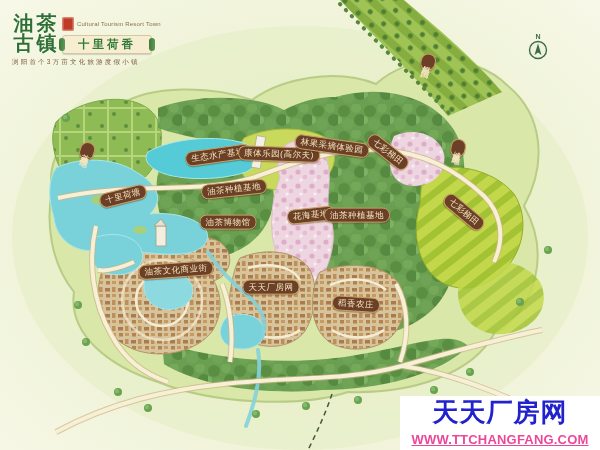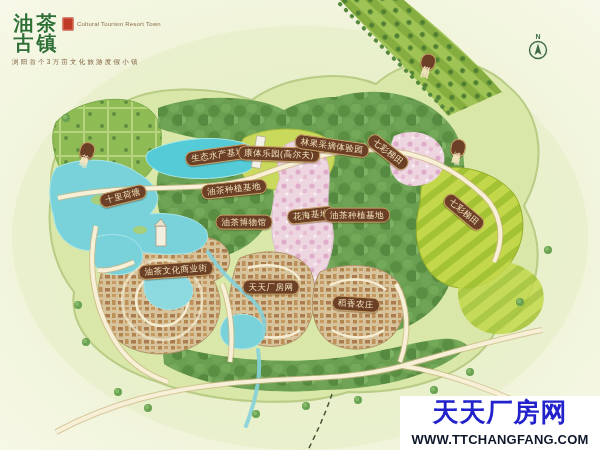--- a/index.html
+++ b/index.html
@@ -202,49 +202,54 @@
 
   <div id="labels">
       <div class="plabel" style="left: 218px; top: 155px; transform: translate(-50%, -50%) rotate(-8deg);">生态水产基地</div>
       <div class="plabel" style="left: 279px; top: 154px; transform: translate(-50%, -50%) rotate(2deg);">康体乐园(高尔夫)</div>
       <div class="plabel" style="left: 332px; top: 146px; transform: translate(-50%, -50%) rotate(8deg);">林果采摘体验园</div>
       <div class="plabel" style="left: 388px; top: 152px; transform: translate(-50%, -50%) rotate(38deg);">七彩梯田</div>
       <div class="plabel v" style="left: 428px; top: 62px; transform: translate(-50%, -50%) rotate(16deg);">鲜果采摘园</div>
       <div class="plabel v" style="left: 87px; top: 151px; transform: translate(-50%, -50%) rotate(18deg);">苗木种植基地</div>
       <div class="plabel" style="left: 123px; top: 196px; transform: translate(-50%, -50%) rotate(-14deg);">十里荷塘</div>
       <div class="plabel" style="left: 234px; top: 189px; transform: translate(-50%, -50%) rotate(-6deg);">油茶种植基地</div>
-      <div class="plabel" style="left: 244px; top: 222px; transform: translate(-50%, -50%) rotate(0deg);">油茶博物馆</div>
+      <div class="plabel" style="left: 228px; top: 222px; transform: translate(-50%, -50%) rotate(0deg);">油茶博物馆</div>
       <div class="plabel" style="left: 311px; top: 215px; transform: translate(-50%, -50%) rotate(-6deg);">花海基地</div>
       <div class="plabel" style="left: 357px; top: 215px; transform: translate(-50%, -50%) rotate(0deg);">油茶种植基地</div>
       <div class="plabel v" style="left: 458px; top: 148px; transform: translate(-50%, -50%) rotate(12deg);">健康养生基地</div>
       <div class="plabel" style="left: 464px; top: 212px; transform: translate(-50%, -50%) rotate(40deg);">七彩梯田</div>
       <div class="plabel" style="left: 176px; top: 270px; transform: translate(-50%, -50%) rotate(-4deg);">油茶文化商业街</div>
       <div class="plabel" style="left: 271px; top: 287px; transform: translate(-50%, -50%) rotate(0deg);">天天厂房网</div>
       <div class="plabel" style="left: 356px; top: 304px; transform: translate(-50%, -50%) rotate(4deg);">稻香农庄</div>
     </div>
 
   <div class="logo">
     <div class="brand">
       <span>油</span>
       <span>茶</span>
       <span>古</span>
       <span>镇</span>
     </div>
     <div class="logo-tr">
       <span class="seal"></span><span class="sub-en">Cultural Tourism Resort Town</span>
+      <div class="banner">
+        <span class="curl l"></span>
+        <span class="banner-text">十里荷香</span>
+        <span class="curl r"></span>
+      </div>
     </div>
     <div class="tagline">浏阳首个3万亩文化旅游度假小镇</div>
   </div>
 
   <div class="compass">
     <div class="compass-n">N</div>
     <svg width="20" height="20" viewBox="0 0 20 20" style="display:block;margin:0 auto;">
       <circle cx="10" cy="10" r="8.5" fill="#eef3de" stroke="#3e6b46" stroke-width="1.4"></circle>
       <path d="M10,3.5 L13.5,15 L10,12.6 L6.5,15 Z" fill="#3e6b46"></path>
     </svg>
   </div>
 
   <div class="watermark">
     <div class="wm-name" style="color: rgb(34, 34, 204);">天天厂房网</div>
-    <div class="wm-url" style="color: #0f172a;">WWW.TTCHANGFANG.COM</div>
+    <div class="wm-url" style="color: #ec4899; text-decoration: underline;">WWW.TTCHANGFANG.COM</div>
   </div>
 
 </div>
 
 </body></html>

